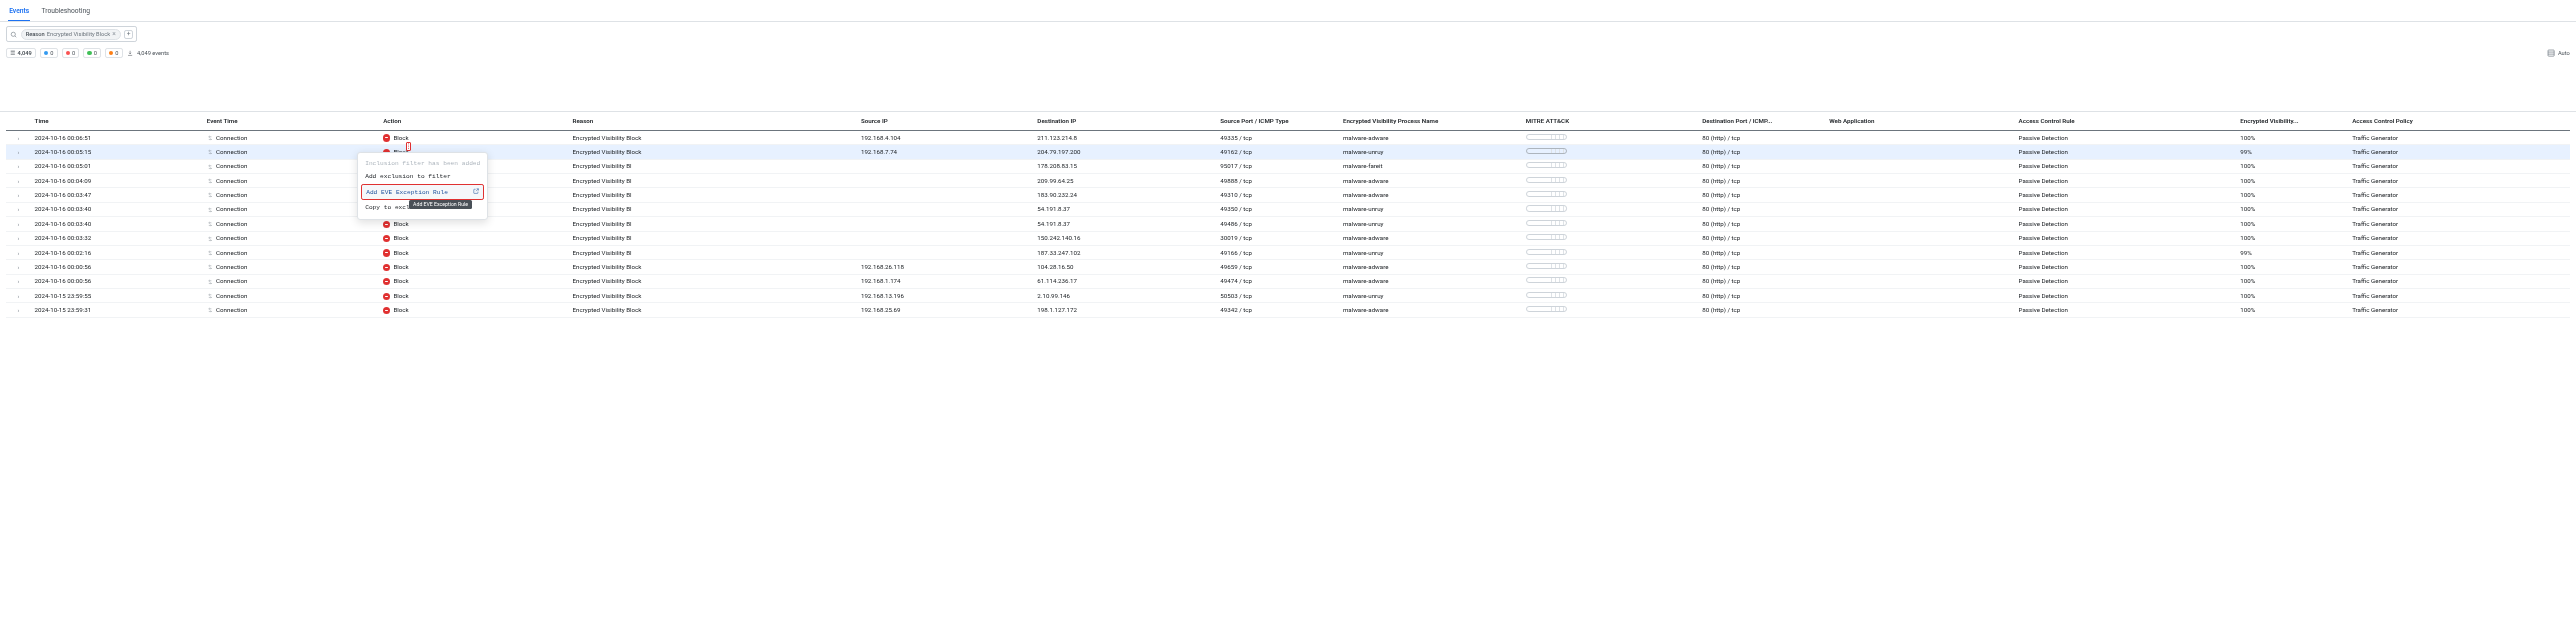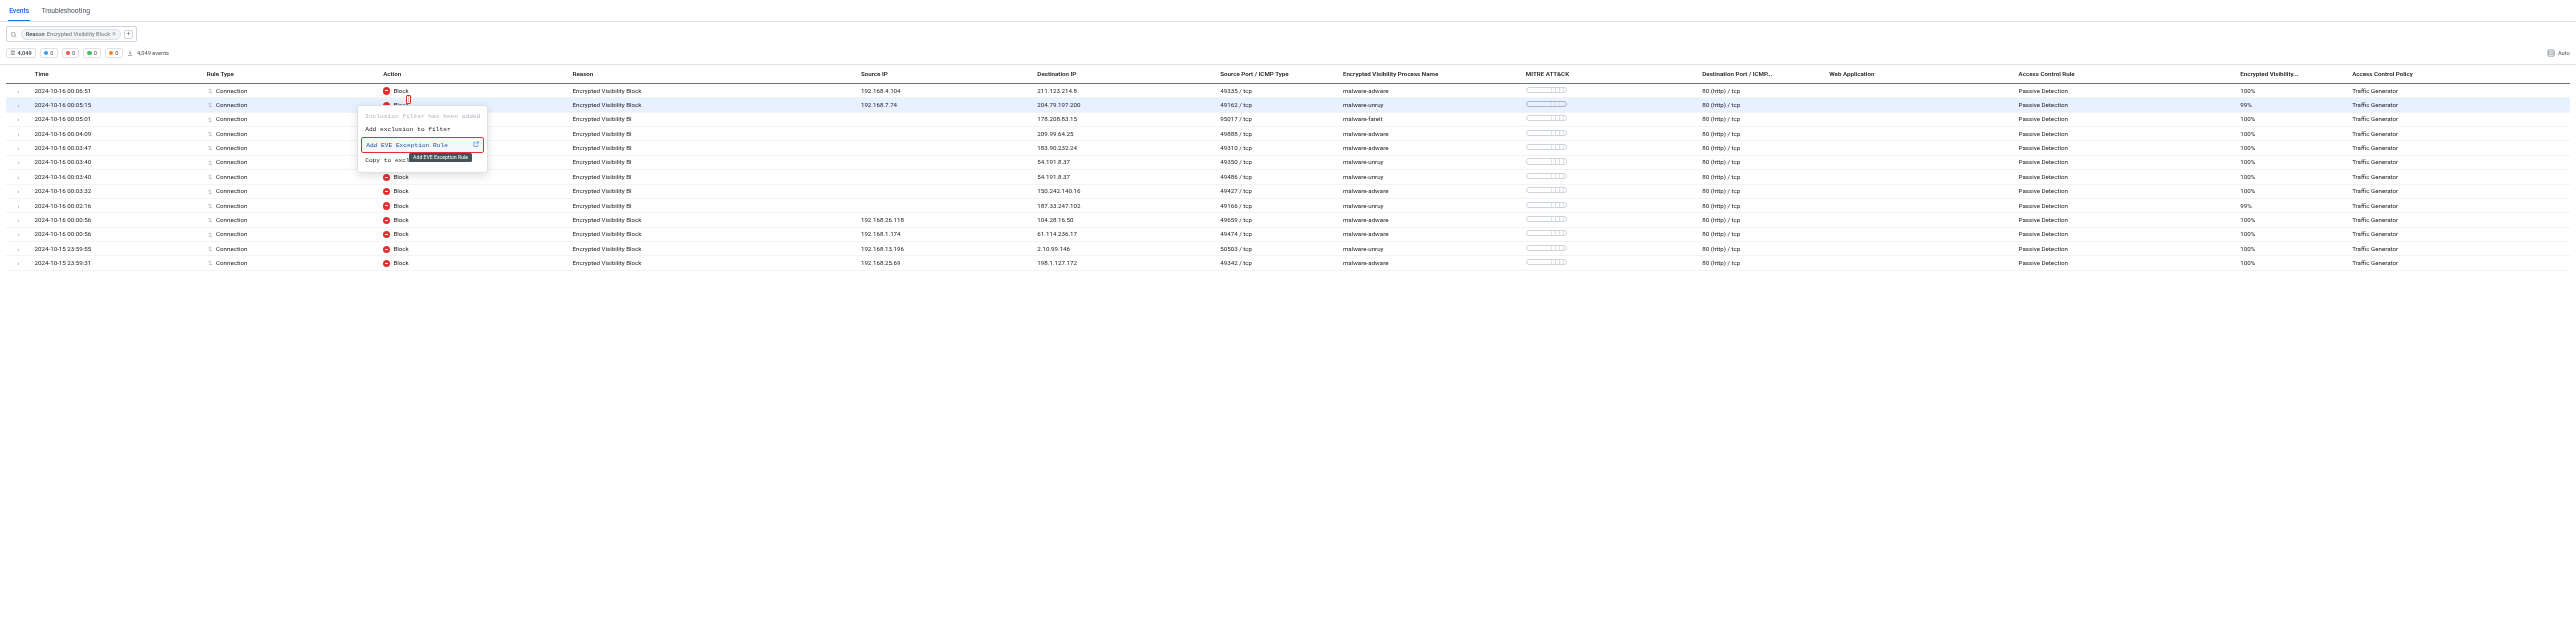--- a/index.html
+++ b/index.html
@@ -55,21 +55,21 @@
 .ext-icon svg{width:6.2px;height:6.2px;}
 .tooltip{ position:absolute; background:#495057; color:#fff; font-size:5.2px; padding:1.5px 4.1px; border-radius:1.5px; white-space:nowrap; z-index:20;}
 
 
 col.c-exp{width:11.3px;} col.c-time{width:80px;} col.c-evtype{width:82px;}
 col.c-action{width:88px;} col.c-reason{width:134px;} col.c-sip{width:82px;}
 col.c-dip{width:85px;} col.c-sport{width:57px;} col.c-eve{width:85px;}
 col.c-mitre{width:82px;} col.c-dport{width:59px;} col.c-web{width:88px;}
 col.c-rule{width:103px;} col.c-conf{width:52px;} col.c-policy{width:103px;}
 
-.positioner{position:relative;}
+.positioner{position:relative;margin-top:47px;}
 </style>
 </head>
 <body>
 
 <div class="tabs">
   <div class="tab active">Events</div>
   <div class="tab">Troubleshooting</div>
 </div>
 
 <div class="filter-bar">
@@ -142,21 +142,21 @@
     <col class="c-dport">
         <col class="c-web">
         <col class="c-rule">
         <col class="c-conf">
         <col class="c-policy">
   </colgroup>
   <thead>
     <tr>
       <th></th>
       <th>Time</th>
-      <th>Rule Type</th>
+      <th>Event Time</th>
       <th>Action</th>
       <th>Reason</th>
       <th>Source IP</th>
       <th>Destination IP</th>
       <th>Source Port / ICMP Type</th>
       <th>Encrypted Visibility Process Name</th>
       <th>MITRE ATT&amp;CK</th>
       <th>Destination Port / ICMP...</th>
       <th>Web Application</th>
       <th>Access Control Rule</th>
@@ -301,21 +301,21 @@
         <tr>
           <td class="expand-cell">›</td>
           <td>2024-10-16 00:03:32</td>
           <td><span class="conn-icon"><svg viewBox="0 0 24 24" fill="none" stroke="currentColor" stroke-width="2">
                 <path d="M7 7h10M7 7l3-3M7 7l3 3M17 17H7m10 0l-3-3m3 3l-3 3"></path>
               </svg></span>Connection</td>
           <td><span class="block-icon"></span>Block</td>
           <td>Encrypted Visibility Bl</td>
           <td></td>
           <td>150.242.140.16</td>
-          <td>49427 / tcp</td>
+          <td>30019 / tcp</td>
           <td>malware-adware</td>
           <td><span class="mitre-bar"></span></td>
           <td>80 (http) / tcp</td>
           <td></td>
           <td>Passive Detection</td>
           <td>100%</td>
           <td>Traffic Generator</td>
         </tr>
         <tr>
           <td class="expand-cell">›</td>

